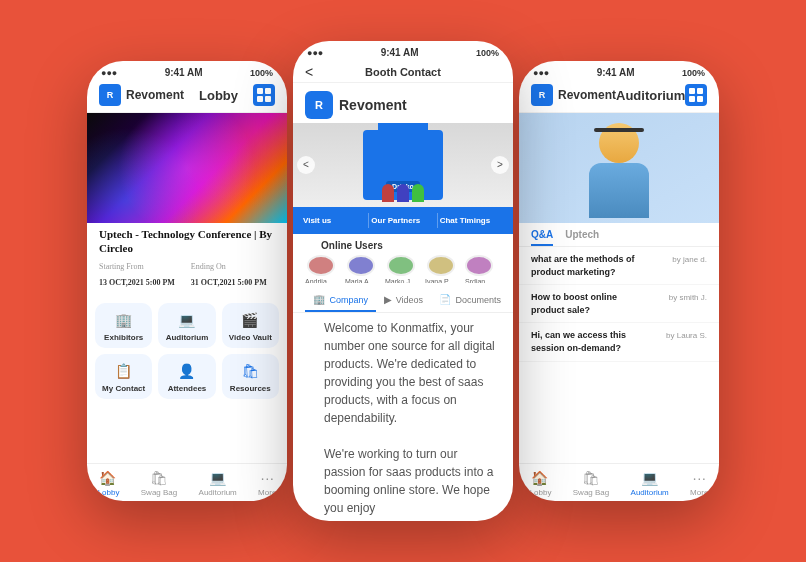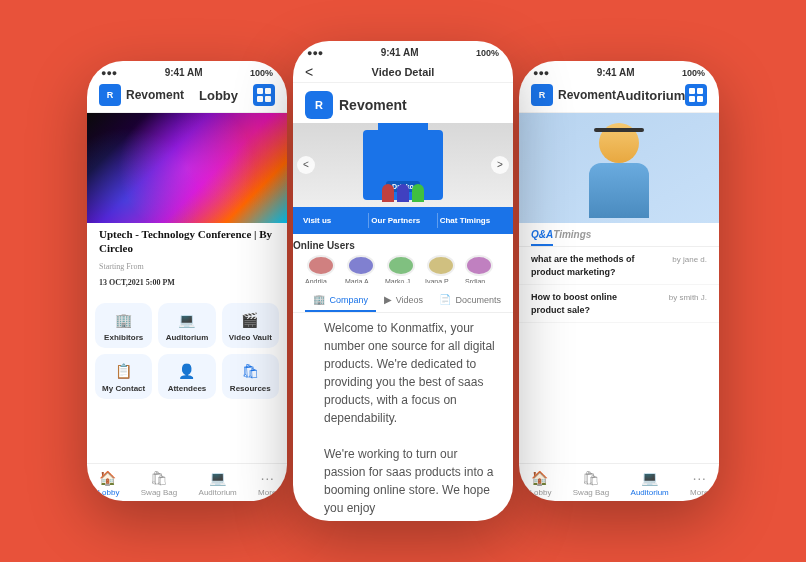--- a/index.html
+++ b/index.html
@@ -333,21 +333,21 @@
     }
     .action-btn + .action-btn {
       border-left: 1px solid rgba(255,255,255,0.3);
     }
 
     
     .section-label {
       font-size: 10px;
       font-weight: 700;
       color: #333;
-      padding: 6px 0 4px;
+      padding: 6px 28px 4px;
     }
     .users-row {
       display: flex;
       gap: 8px;
       padding: 0 12px 6px;
       overflow: hidden;
     }
     .user-avatar {
       display: flex;
       flex-direction: column;
@@ -420,21 +420,21 @@
       display: flex;
       align-items: center;
       justify-content: center;
     }
 
     
     .qa-tabs {
       display: flex;
       padding: 6px 12px 0;
       border-bottom: 1px solid #eee;
-      font-style: italic;
+      gap: 12px;
     }
     .qa-tab {
       font-size: 10px;
       font-weight: 600;
       padding-bottom: 4px;
       cursor: pointer;
       border-bottom: 2px solid transparent;
     }
     .qa-tab.active {
       color: #1a73e8;
@@ -522,20 +522,27 @@
       <div class="event-info">
         <div class="event-title">Uptech - Technology Conference | By Circleo</div>
         <div class="dates-row">
           <div class="date-block">
             <label>Starting From</label>
             <span class="date-val">
               <span>13 OCT,2021</span>
               <span>5:00 PM</span>
             </span>
           </div>
+          <div class="date-block">
+            <label>Ending On</label>
+            <span class="date-val">
+              <span>31 OCT,2021</span>
+              <span>5:00 PM</span>
+            </span>
+          </div>
         </div>
       </div>
 
       <div class="icon-grid">
         <div class="icon-btn">
           <div class="icon-shape">🏢</div>
           <span class="icon-label">Exhibitors</span>
         </div>
         <div class="icon-btn">
           <div class="icon-shape">💻</div>
@@ -585,21 +592,21 @@
     <div class="phone-inner">
 
       <div class="status-bar">
         <span>●●●</span>
         <span class="time">9:41 AM</span>
         <span>100%</span>
       </div>
 
       <div class="booth-header">
         <span class="booth-back">&lt;</span>
-        <span class="booth-title">Video Detail</span>
+        <span class="booth-title">Booth Contact</span>
       </div>
 
       <div class="booth-brand">
         <div class="booth-brand-icon">R</div>
         <span class="booth-brand-name">Revoment</span>
       </div>
 
       <div class="booth-carousel">
         <div class="booth-stage">
           <div style="width:100%; height:100%; background:linear-gradient(to bottom, #d8d8d8, #eeeeee); display:flex; align-items:center; justify-content:center; position:relative;">
@@ -699,30 +706,34 @@
           <div style="position:relative;width:80px;height:100px;">
             <div style="width:40px;height:40px;background:linear-gradient(to bottom,#f5c870,#e8a840);border-radius:50%;position:absolute;top:5px;left:20px;"></div>
             <div style="width:50px;height:4px;background:#333;border-radius:2px;position:absolute;top:10px;left:15px;"></div>
             <div style="width:60px;height:55px;background:linear-gradient(to bottom,#6aabdf,#4a8bbf);border-radius:12px 12px 0 0;position:absolute;bottom:0;left:10px;"></div>
           </div>
         </div>
       </div>
 
       <div class="qa-tabs">
         <div class="qa-tab active">Q&amp;A</div>
-        <div class="qa-tab inactive">Timings</div>
+        <div class="qa-tab inactive">Uptech</div>
       </div>
 
       <div class="qa-item">
         <span class="qa-question">what are the methods of product marketing?</span>
         <span class="qa-author">by jane d.</span>
       </div>
       <div class="qa-item">
         <span class="qa-question">How to boost online product sale?</span>
         <span class="qa-author">by smith J.</span>
+      </div>
+      <div class="qa-item">
+        <span class="qa-question">Hi, can we access this session on-demand?</span>
+        <span class="qa-author">by Laura S.</span>
       </div>
       <div class="spacer"></div>
 
       <div class="bottom-nav">
         <div class="nav-item">
           <span class="nav-icon">🏠</span>
           <span class="nav-label">Lobby</span>
         </div>
         <div class="nav-item">
           <span class="nav-icon">🛍</span>

